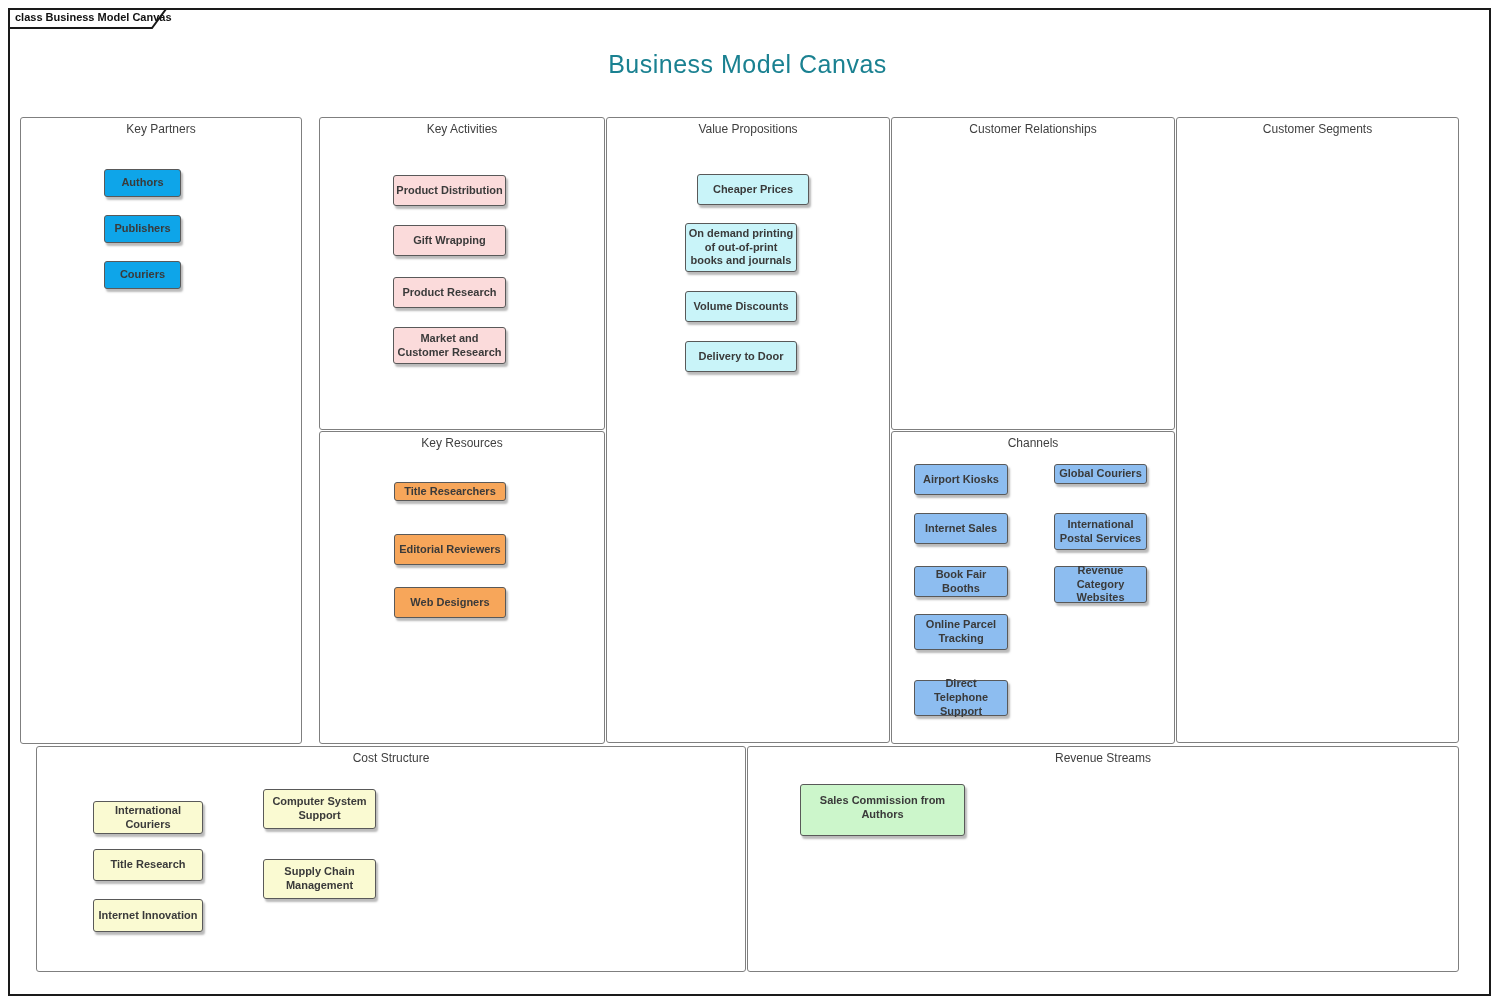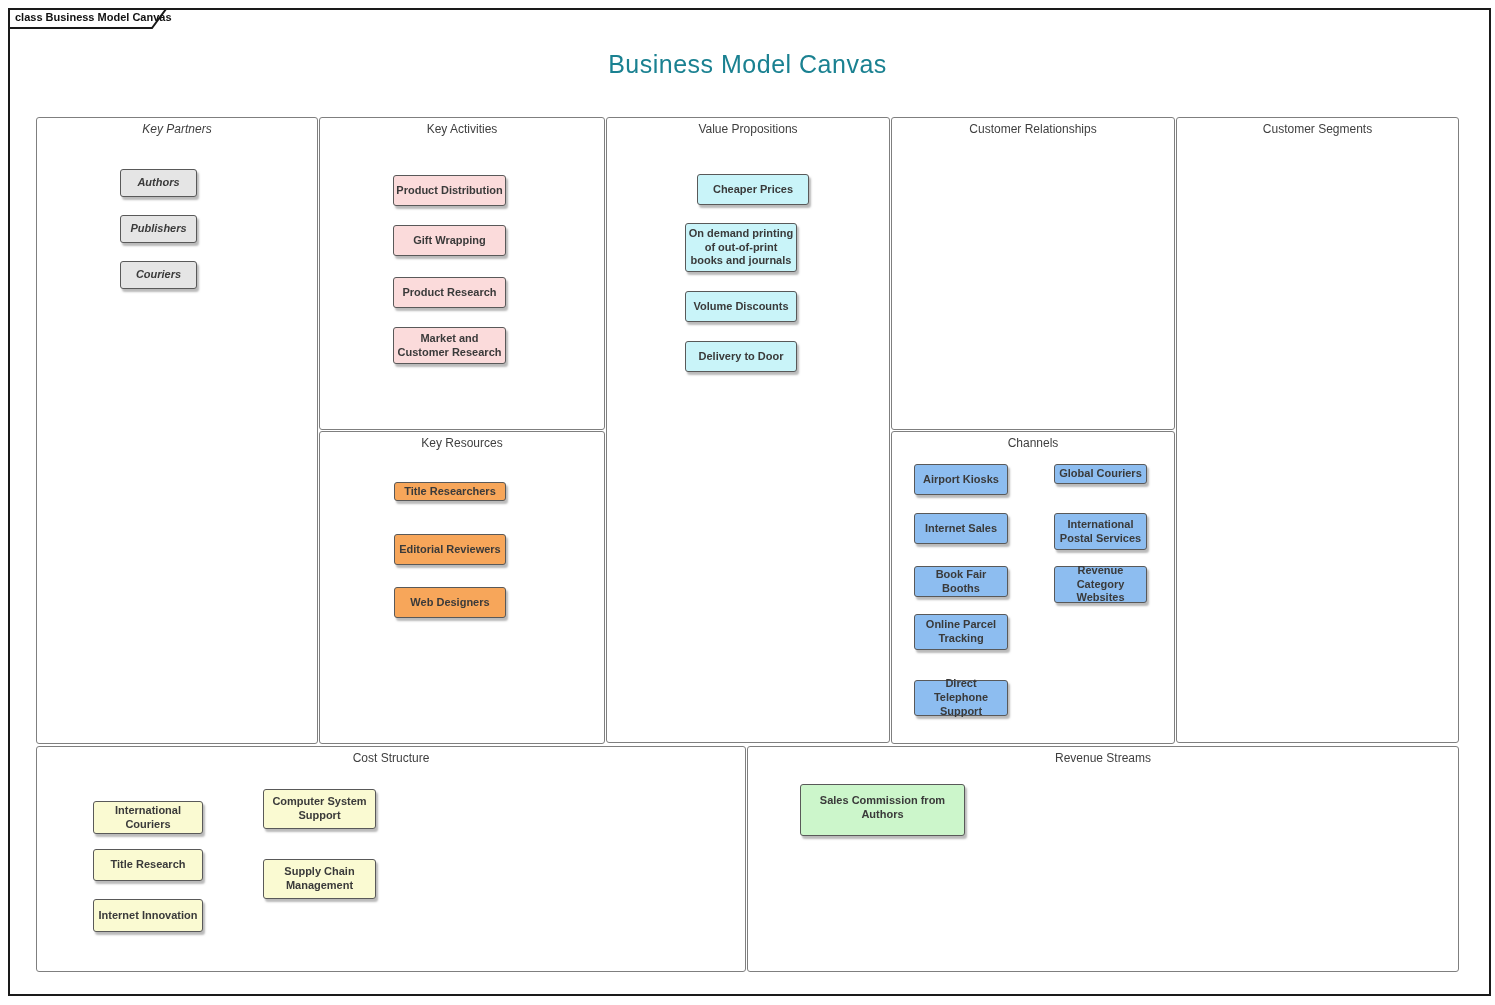--- a/index.html
+++ b/index.html
@@ -13,21 +13,21 @@
   #title{position:absolute;left:0;right:0;top:50px;text-align:center;
          font-size:25px;color:#1A8191;letter-spacing:0.5px;}
   .panel{position:absolute;background:#ffffff;border:1.5px solid #7f7f7f;
          border-radius:3px;box-sizing:border-box;}
   .panel-label{position:absolute;top:4px;left:0;right:0;text-align:center;
                font-size:12px;color:#3f3f3f;}
   .node{position:absolute;display:flex;align-items:center;justify-content:center;
         text-align:center;font-size:11px;font-weight:bold;color:#3a3a3a;
         border:1px solid #595959;border-radius:3px;line-height:1.25;
         box-shadow:2px 3px 2px rgba(130,130,130,0.55);padding:2px;box-sizing:border-box;}
-  .purple{background:#e5e5e5;text-align:right;}
+  .purple{background:#0ea5e9;text-align:right;}
   .pink{background:#FBDBDB;}
   .orange{background:#F7A65A;}
   .cyan{background:#C9F4F9;}
   .blue{background:#8DBDF0;}
   .yellow{background:#FAFAD2;}
   .green{background:#CCF6CB;}
   .costrev{font-weight:600;}
   .top-align{align-items:flex-start;padding-top:9px;}
 </style>
 </head>
@@ -37,21 +37,21 @@
 
   <div id="frame"></div>
 
   <svg id="tab-svg" width="162" height="22">
     <path d="M1 1 H158 L144 20 H1 Z" fill="#ffffff" stroke="#1a1a1a" stroke-width="2"></path>
   </svg>
   <div id="tab-text">class Business Model Canvas</div>
 
   <div id="title">Business Model Canvas</div>
 
-  <div class="panel" style="left:36px;top:117px;width:282px;height:627px;font-style:italic;">
+  <div class="panel" style="left:20px;top:117px;width:282px;height:627px;">
     <div class="panel-label">Key Partners</div>
     <div class="node purple" style="left:83px;top:51px;width:77px;height:28px;">Authors</div>
     <div class="node purple" style="left:83px;top:97px;width:77px;height:28px;">Publishers</div>
     <div class="node purple" style="left:83px;top:143px;width:77px;height:28px;">Couriers</div>
   </div>
 
   <div class="panel" style="left:319px;top:117px;width:286px;height:313px;">
     <div class="panel-label">Key Activities</div>
     <div class="node pink" style="left:73px;top:57px;width:113px;height:31px;">Product Distribution</div>
     <div class="node pink" style="left:73px;top:107px;width:113px;height:31px;">Gift Wrapping</div>

